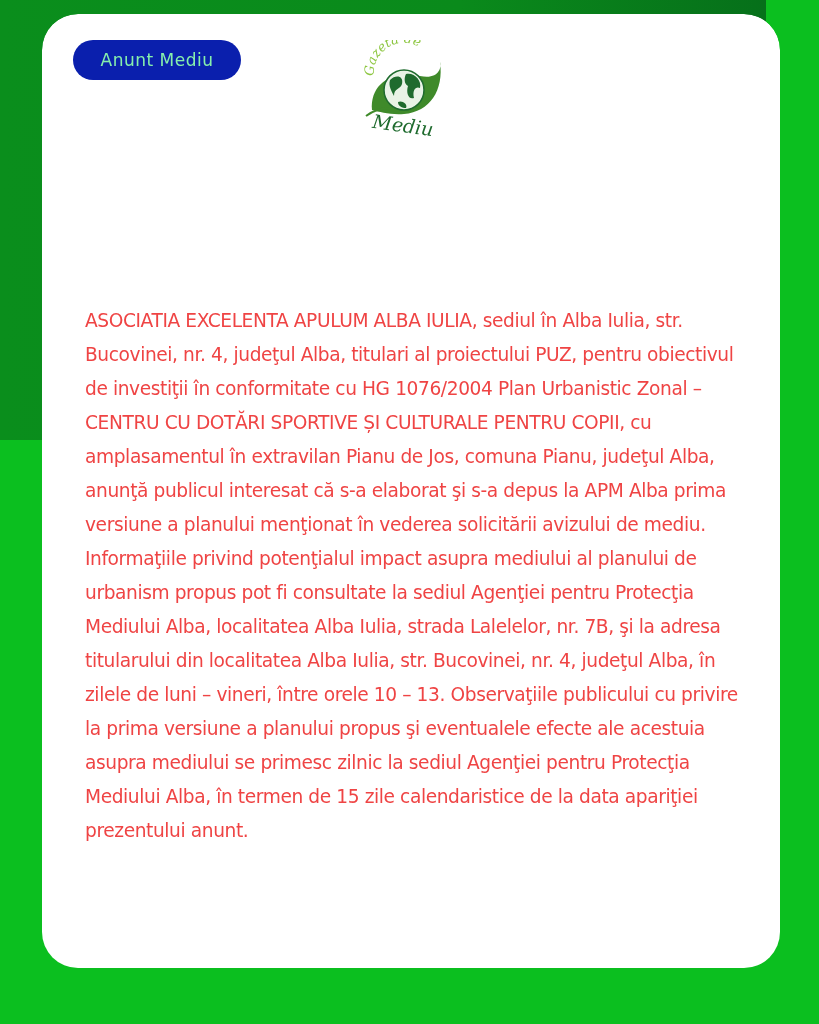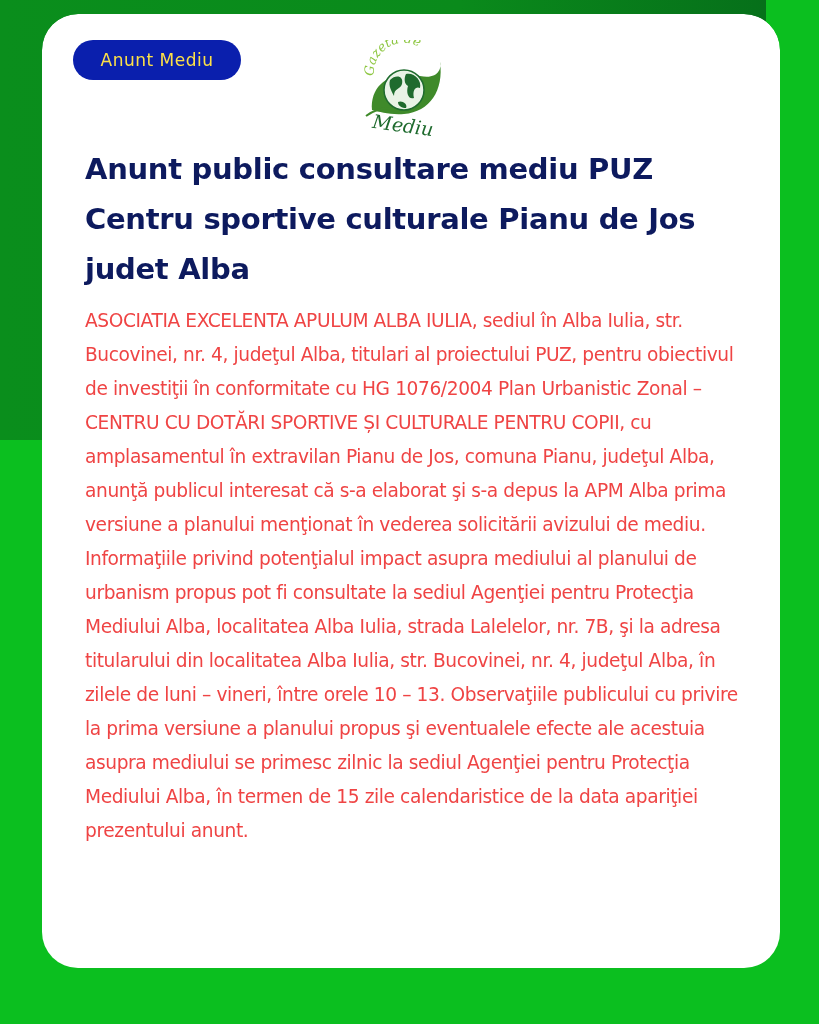--- a/index.html
+++ b/index.html
@@ -41,21 +41,21 @@
       border-radius: 36px;
     }
     .badge {
       position: absolute;
       left: 31px;
       top: 26px;
       width: 168px;
       height: 40px;
       border-radius: 20px;
       background: #0a1fad;
-      color: #fde047;
+      color: #86efac;
       font-family: "DejaVu Sans", sans-serif;
       font-size: 17px;
       letter-spacing: 0.5px;
       display: flex;
       align-items: center;
       justify-content: center;
     }
     .logo {
       position: absolute;
       left: 318px;
@@ -114,18 +114,17 @@
         <path d="M 6 76 C 14 70, 22 68, 30 68" stroke="#3f8a2a" stroke-width="2" fill="none"></path>
 
         <circle cx="44" cy="50" r="20" fill="#e9f3e6" stroke="#1f6b2e" stroke-width="1.5"></circle>
         <path d="M 30 40 C 36 34, 44 36, 42 44 C 40 50, 34 48, 34 56 C 32 52, 28 46, 30 40 Z" fill="#1f6b2e"></path>
         <path d="M 46 34 C 54 32, 62 40, 60 48 C 56 46, 52 50, 54 58 C 48 60, 46 52, 48 46 C 44 44, 44 38, 46 34 Z" fill="#1f6b2e"></path>
         <path d="M 38 62 C 42 60, 48 64, 46 68 C 42 68, 38 66, 38 62 Z" fill="#1f6b2e"></path>
         <text x="43" y="92" text-anchor="middle" font-family="DejaVu Serif, serif" font-style="italic" font-size="19" fill="#1f6b2e" transform="rotate(8 43 86)">Mediu</text>
       </svg>
     </div>
 
-    <h1 class="title">Anunt public consultare mediu PUZ Centru sportive culturale Pianu de Jos judet Alba</h1>
 
     <p class="body-text">ASOCIATIA EXCELENTA APULUM ALBA IULIA, sediul în Alba Iulia, str. Bucovinei, nr. 4, judeţul Alba, titulari al proiectului PUZ, pentru obiectivul de investiţii în conformitate cu HG 1076/2004 Plan Urbanistic Zonal – CENTRU CU DOTĂRI SPORTIVE ȘI CULTURALE PENTRU COPII, cu amplasamentul în extravilan Pianu de Jos, comuna Pianu, judeţul Alba, anunţă publicul interesat că s-a elaborat şi s-a depus la APM Alba prima versiune a planului menţionat în vederea solicitării avizului de mediu. Informaţiile privind potenţialul impact asupra mediului al planului de urbanism propus pot fi consultate la sediul Agenţiei pentru Protecţia Mediului Alba, localitatea Alba Iulia, strada Lalelelor, nr. 7B, şi la adresa titularului din localitatea Alba Iulia, str. Bucovinei, nr. 4, judeţul Alba, în zilele de luni – vineri, între orele 10 – 13. Observaţiile publicului cu privire la prima versiune a planului propus şi eventualele efecte ale acestuia asupra mediului se primesc zilnic la sediul Agenţiei pentru Protecţia Mediului Alba, în termen de 15 zile calendaristice de la data apariţiei prezentului anunt.</p>
 
   </div>
 </div>
 
 </body></html>

